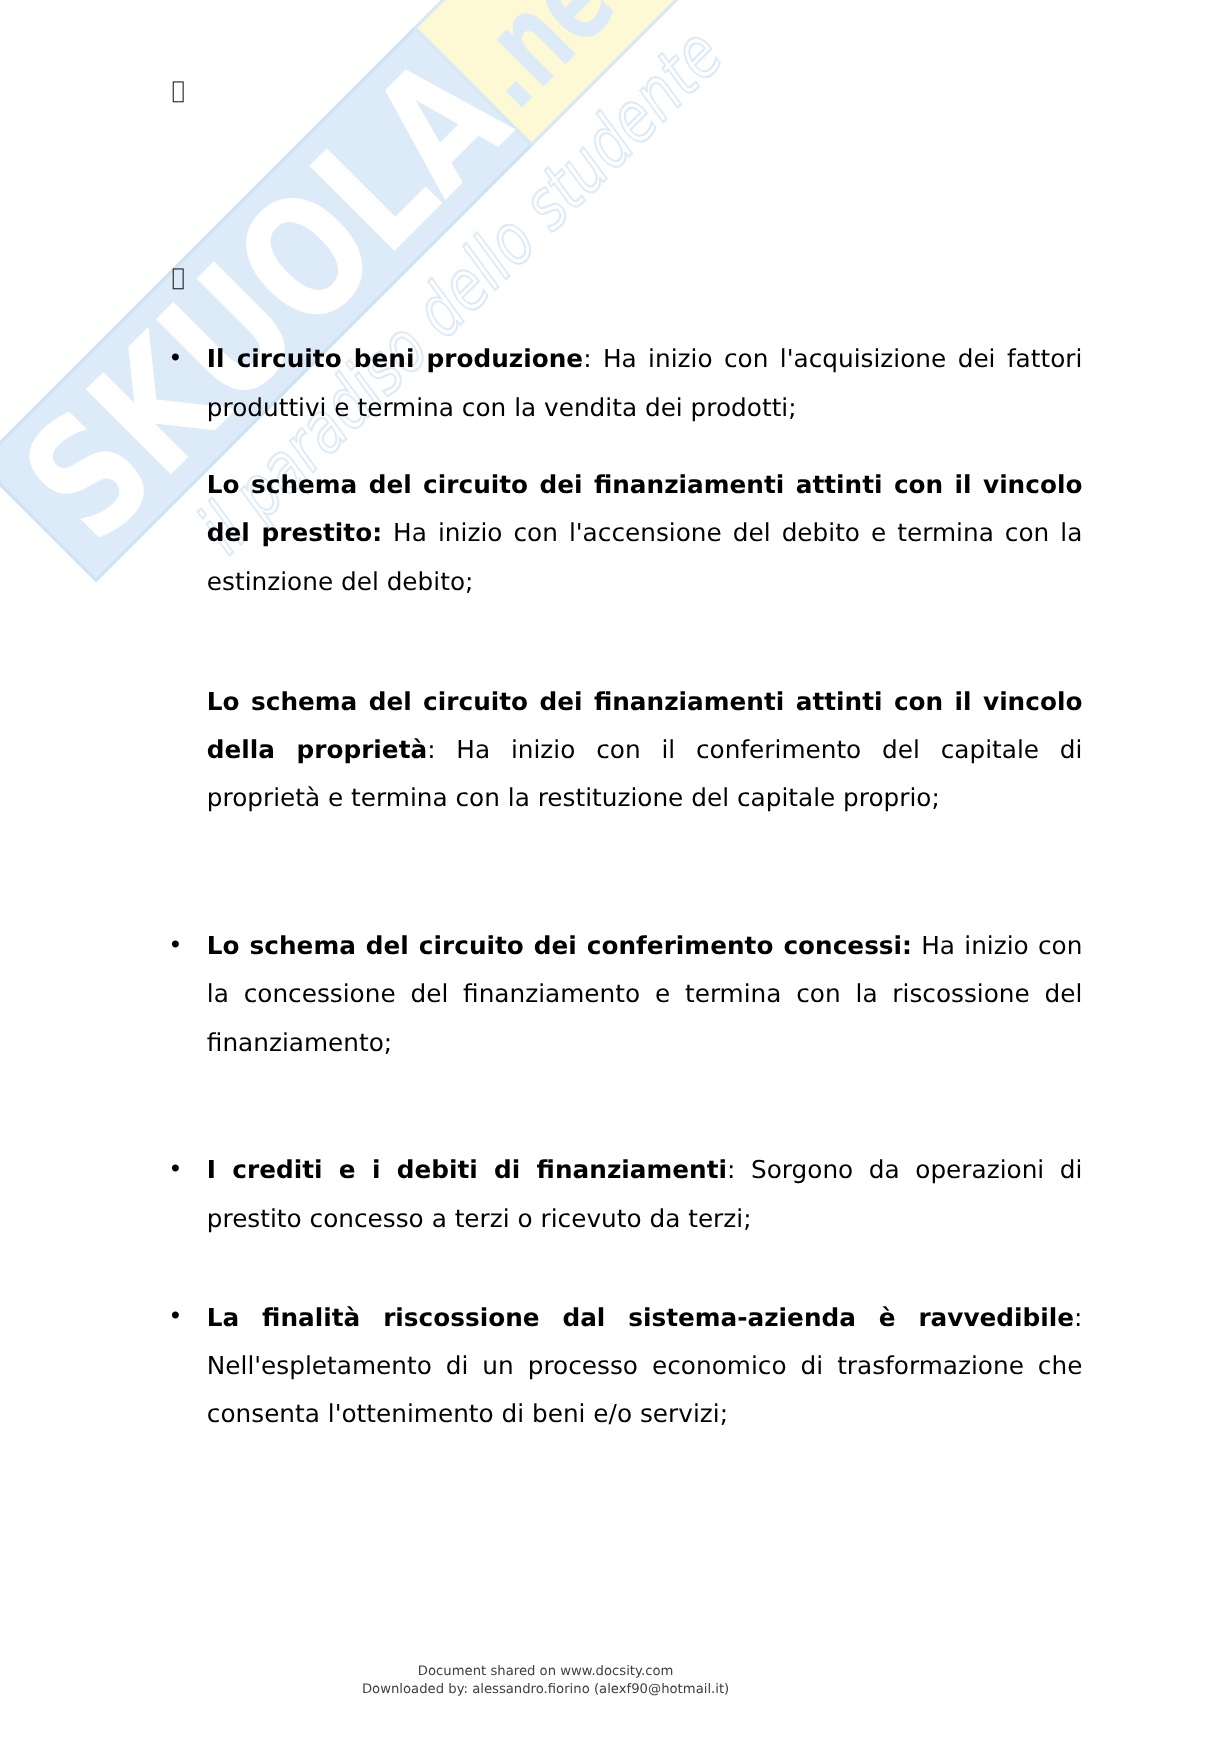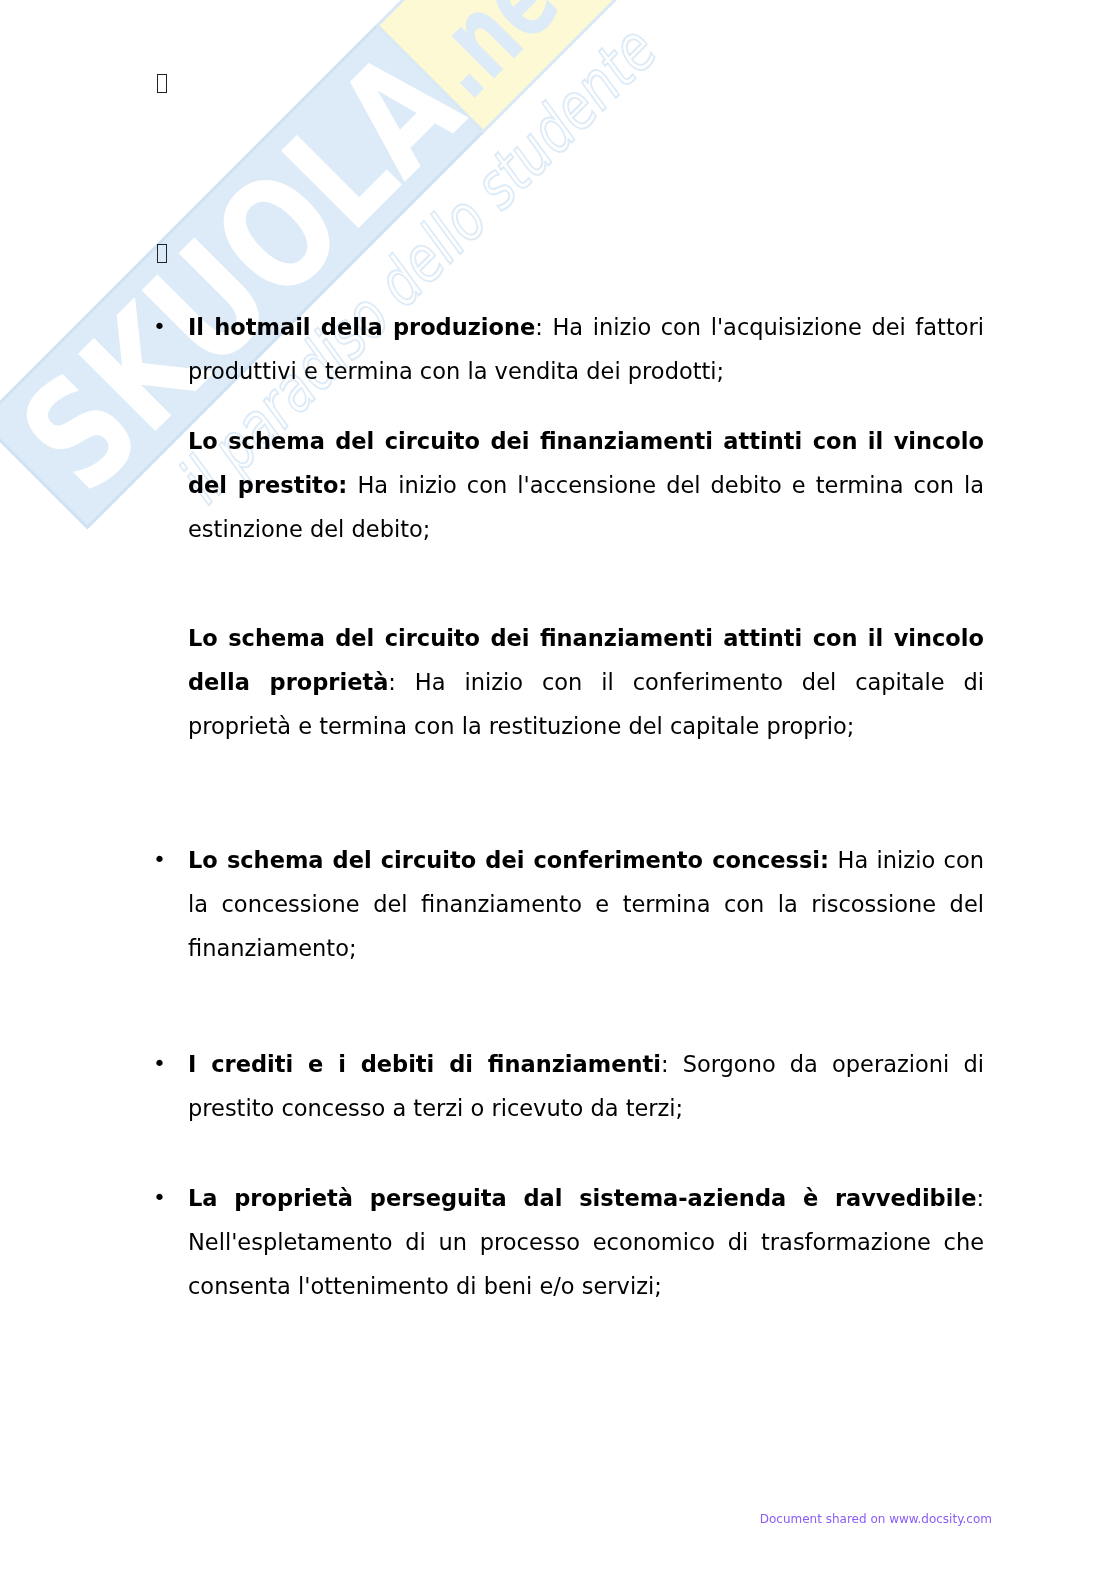--- a/index.html
+++ b/index.html
@@ -18,22 +18,22 @@
       position:absolute; left:188px; width:796px; top:0;
       font-size:22.5px; line-height:44px; text-align:justify;
     }
     .block { position:absolute; left:0; width:796px; }
     .bullet {
       position:absolute; left:-35px; top:0; font-size:22px; line-height:44px;
     }
     .block p { margin:0; text-align:justify; }
     b { font-weight:bold; }
     .footer {
-      position:absolute; left:0; width:992px; top:1511px; text-align:right;
-      font-size:12px; line-height:16px; color:#8b5cf6;
+      position:absolute; left:0; width:992px; top:1511px; text-align:center;
+      font-size:12px; line-height:16px; color:#404040;
     }
   </style>
 </head>
 <body>
 
 <svg class="watermark" viewBox="0 0 1116 1579" xmlns="http://www.w3.org/2000/svg">
   <g transform="rotate(-45 250 280)">
     <rect x="-40" y="190" width="560" height="150" fill="#dcebf7" stroke="#cfe2f3" stroke-width="3"></rect>
     <rect x="520" y="190" width="190" height="150" fill="#fdf9d4" stroke="#d8e8f5" stroke-width="3"></rect>
     <text x="-20" y="320" font-family="DejaVu Sans, sans-serif" font-weight="bold" font-size="150" fill="#ffffff" textLength="540" lengthAdjust="spacingAndGlyphs">SKUOLA</text>
@@ -42,21 +42,21 @@
   </g>
 </svg>
 
 <div class="placeholder-glyph" style="top:74px;"></div>
 <div class="placeholder-glyph" style="top:244px;"></div>
 
 <div class="content">
 
   <div class="block" style="top:305px;">
     <span class="bullet">•</span>
-    <p><b>Il hotmail della produzione</b><span>:</span><span> Ha inizio con l'acquisizione dei fattori produttivi e termina con la vendita dei prodotti;</span></p>
+    <p><b>Il circuito beni produzione</b><span>:</span><span> Ha inizio con l'acquisizione dei fattori produttivi e termina con la vendita dei prodotti;</span></p>
   </div>
 
   <div class="block" style="top:419px;">
     <p><b>Lo schema del circuito dei finanziamenti attinti con il vincolo del prestito:</b><span></span><span> Ha inizio con l'accensione del debito e termina con la estinzione del debito;</span></p>
   </div>
 
   <div class="block" style="top:616px;">
     <p><b>Lo schema del circuito dei finanziamenti attinti con il vincolo della proprietà</b><span>:</span><span> Ha inizio con il conferimento del capitale di proprietà e termina con la restituzione del capitale proprio;</span></p>
   </div>
 
@@ -65,20 +65,21 @@
     <p><b>Lo schema del circuito dei conferimento concessi:</b><span></span><span> Ha inizio con la concessione del finanziamento e termina con la riscossione del finanziamento;</span></p>
   </div>
 
   <div class="block" style="top:1042px;">
     <span class="bullet">•</span>
     <p><b>I crediti e i debiti di finanziamenti</b><span>:</span><span> Sorgono da operazioni di prestito concesso a terzi o ricevuto da terzi;</span></p>
   </div>
 
   <div class="block" style="top:1176px;">
     <span class="bullet">•</span>
-    <p><b>La proprietà perseguita dal sistema-azienda è ravvedibile</b><span>:</span><span> Nell'espletamento di un processo economico di trasformazione che consenta l'ottenimento di beni e/o servizi;</span></p>
+    <p><b>La finalità riscossione dal sistema-azienda è ravvedibile</b><span>:</span><span> Nell'espletamento di un processo economico di trasformazione che consenta l'ottenimento di beni e/o servizi;</span></p>
   </div>
 
 </div>
 
 <div class="footer">
   <div>Document shared on www.docsity.com</div>
+  <div>Downloaded by: alessandro.fiorino (alexf90@hotmail.it)</div>
 </div>
 
 </body></html>

